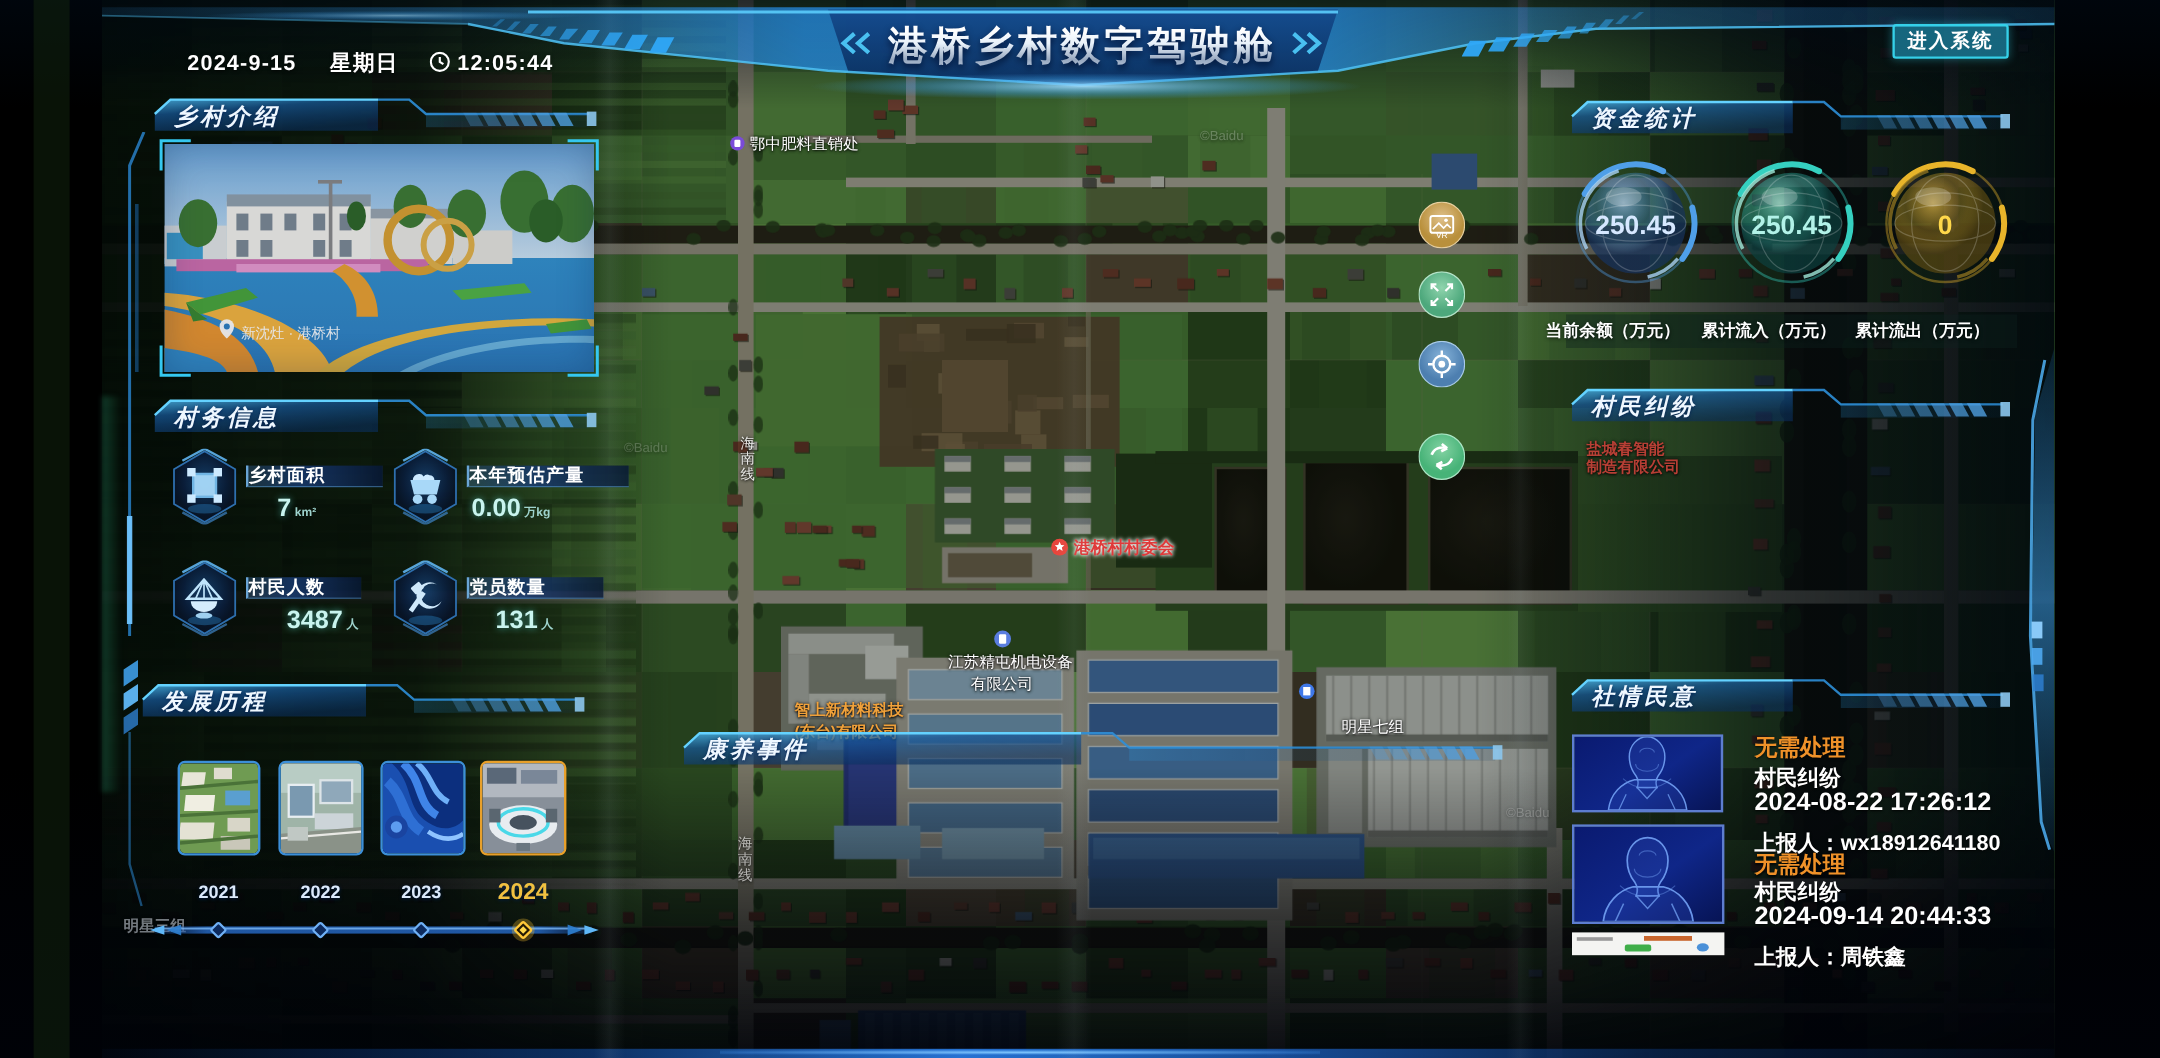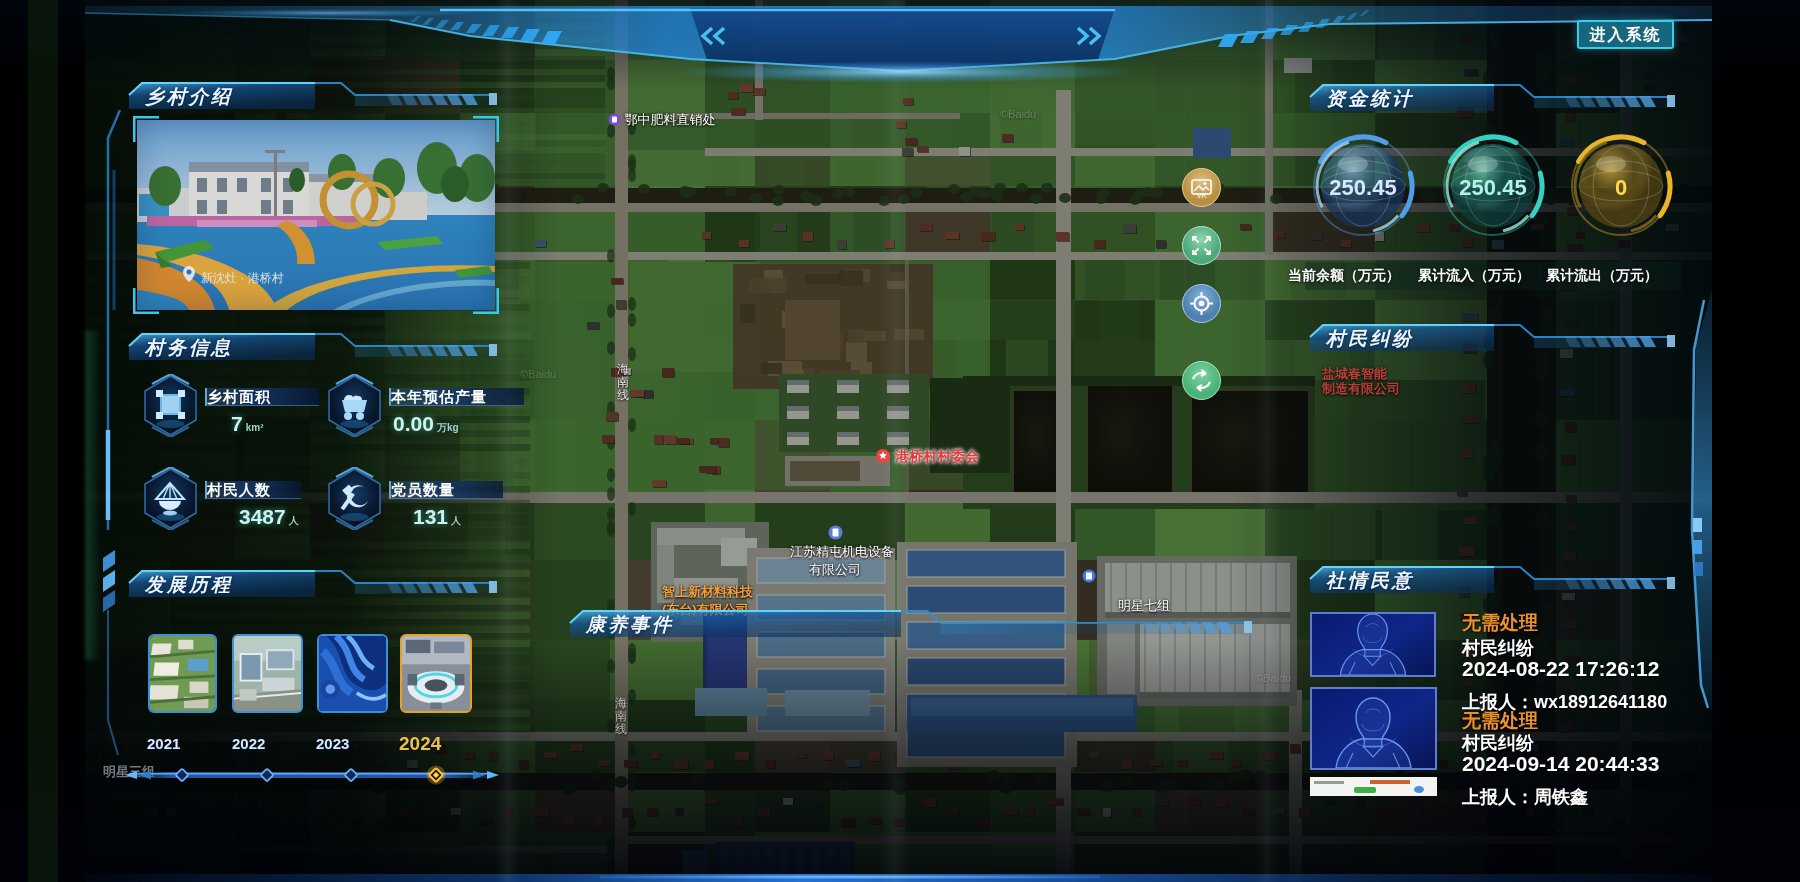--- a/index.html
+++ b/index.html
@@ -14,21 +14,21 @@
 .lbl-strip{position:absolute;height:18px;background:linear-gradient(90deg,rgba(70,130,200,.28),rgba(25,60,120,.78) 40%,rgba(8,25,55,.82));
   border-bottom:1px solid rgba(110,190,250,.4);border-left:2px solid rgba(130,200,255,.8);
   color:#fff;font-size:15px;font-weight:bold;line-height:18px;letter-spacing:1px}
 .statval{position:absolute;text-align:center;white-space:nowrap;font-weight:bold}
 .statval .n{font-size:21px;color:#c9f4ef;text-shadow:0 0 6px rgba(90,220,210,.6)}
 .statval .u{font-size:10px;color:#9fd4ce;margin-left:3px}
 .gauge-lbl{position:absolute;font-size:14px;font-weight:bold;color:#fff;white-space:nowrap;
   text-shadow:0 1px 3px rgba(0,0,0,.8);text-align:left}
 .t-white{color:#fff;font-weight:bold;text-shadow:0 1px 2px rgba(0,0,0,.85);white-space:nowrap;position:absolute}
 .t-orange{color:#ef9129;font-weight:bold;text-shadow:0 1px 2px rgba(0,0,0,.85);white-space:nowrap;position:absolute}
-.yr{position:absolute;font-weight:bold;font-size:15px;color:#dbe9fb;text-shadow:0 1px 3px #001a40;text-align:left;width:70px}
+.yr{position:absolute;font-weight:bold;font-size:15px;color:#dbe9fb;text-shadow:0 1px 3px #001a40;text-align:center;width:70px}
 .maplbl{position:absolute;white-space:nowrap;font-size:13px;color:#fff;text-shadow:0 1px 2px rgba(0,0,0,.9),0 0 3px rgba(0,0,0,.8)}
 </style></head><body>
 <div id="stage">
     <svg id="map" width="1627" height="882" viewBox="0 0 1627 882">
       <defs>
         <radialGradient id="pondg" cx="40%" cy="40%">
           <stop offset="0%" stop-color="#211c12"></stop>
           <stop offset="100%" stop-color="#120f08"></stop>
         </radialGradient>
       </defs>
@@ -1702,26 +1702,31 @@
           <polygon points="22,43 35,43 42,31 29,31" fill="#2fa8f8" opacity="0.88"></polygon>
           <polygon points="43,39 54,39 61,28 50,28" fill="#2fa8f8" opacity="0.80"></polygon>
           <polygon points="62,35 72,35 80,25 69,25" fill="#2fa8f8" opacity="0.72"></polygon>
           <polygon points="80,32 90,32 96,22 88,22" fill="#2fa8f8" opacity="0.65"></polygon>
           <polygon points="98,28 105,28 112,19 104,19" fill="#2fa8f8" opacity="0.57"></polygon>
           <polygon points="113,24 120,24 127,16 120,16" fill="#2fa8f8" opacity="0.50"></polygon>
           <polygon points="128,20 133,20 140,13 135,13" fill="#2fa8f8" opacity="0.42"></polygon>
           <polygon points="141,16 145,16 152,10 148,10" fill="#2fa8f8" opacity="0.35"></polygon>
         </g>
       </svg></div>
+    <div class="abs" style="left:740px;top:16px;width:320px;text-align:center;font-size:33px;font-weight:bold;letter-spacing:3px;white-space:nowrap;background:linear-gradient(180deg,#ffffff 20%,#e8f1fa 45%,#97a8c0 75%,#c8d6e8);-webkit-background-clip:text;background-clip:text;color:transparent;filter:drop-shadow(0 3px 3px rgba(0,10,40,0.85))">港桥乡村数字驾驶舱</div>
     <div class="abs" style="left:700px;top:26px;width:30px;height:20px"><svg width="30" height="20">
         <path d="M12 2 L3 10 L12 18 M24 2 L15 10 L24 18" stroke="#49c0f0" stroke-width="3.5" fill="none"></path>
       </svg></div>
     <div class="abs" style="left:1072px;top:26px;width:30px;height:20px"><svg width="30" height="20">
         <path d="M6 2 L15 10 L6 18 M18 2 L27 10 L18 18" stroke="#49c0f0" stroke-width="3.5" fill="none"></path>
       </svg></div>
+    <div class="abs" style="left:156px;top:40px;font-size:18px;font-weight:bold;color:#fff;text-shadow:0 1px 3px rgba(0,0,0,.8);letter-spacing:1px;white-space:nowrap">2024-9-15<span style="margin-left:28px">星期日</span><span style="margin-left:26px"><svg width="17" height="17" viewBox="0 0 17 17" style="vertical-align:-2px">
+          <circle cx="8.5" cy="8.5" r="7.5" fill="none" stroke="#fff" stroke-width="1.8"></circle>
+          <path d="M8.5 4.5 v4 l3 2" stroke="#fff" stroke-width="1.8" fill="none"></path>
+        </svg></span><span style="margin-left:6px">12:05:44</span></div>
     <div class="abs" style="left:1577px;top:20px;width:97px;height:29px;background:rgba(26,118,146,0.85);border:2px solid #35d0e8;border-radius:3px;color:#fff;font-weight:bold;font-size:16px;text-align:center;line-height:25px;letter-spacing:2px;box-shadow:0 0 8px rgba(53,208,232,0.4)">进入系统</div>
     <div class="phead" style="left:129px;top:82px;width:368px">
       <svg width="368" height="30" viewBox="0 0 368 30">
         <defs>
           <linearGradient id="hga" x1="0" y1="0" x2="1" y2="0">
             <stop offset="0" stop-color="#2e9fe8" stop-opacity="0.95"></stop>
             <stop offset="0.45" stop-color="#11518f" stop-opacity="0.8"></stop>
             <stop offset="1" stop-color="#0a355f" stop-opacity="0.65"></stop>
           </linearGradient>
           <linearGradient id="hgva" x1="0" y1="0" x2="0.55" y2="1">
@@ -1913,21 +1918,21 @@
         <polygon points="28.5,2 54,17 54,46 28.5,61 3,46 3,17" fill="url(#hxs4)" stroke="#2e6fae" stroke-width="1.5"></polygon>
         <polyline points="10,10 28.5,0 47,10" fill="none" stroke="#5fb4ef" stroke-width="2" opacity="0.9"></polyline>
         <polyline points="10,53 28.5,63 47,53" fill="none" stroke="#3f85c8" stroke-width="2" opacity="0.7"></polyline>
         <ellipse cx="28.5" cy="50" rx="14" ry="4" fill="#2e8fd8" opacity="0.35"></ellipse>
         <path d="M38 20 a11 11 0 1 0 4 14 a9.5 9.5 0 1 1-4-14 z" fill="#cfe9fb"></path>
         <rect x="17" y="20" width="9" height="7" rx="1" fill="#cfe9fb" transform="rotate(-40 21 23)"></rect>
         <rect x="20" y="25" width="4" height="19" fill="#cfe9fb" transform="rotate(35 22 34)"></rect>
       </svg></div>
     <div class="lbl-strip" style="left:389px;top:481px;width:114px">党员数量</div>
     <div class="statval" style="left:413px;top:505px"><span class="n">131</span><span class="u">人</span></div>
-    <div class="phead" style="left:129px;top:570px;width:368px">
+    <div class="phead" style="left:119px;top:570px;width:368px">
       <svg width="368" height="30" viewBox="0 0 368 30">
         <defs>
           <linearGradient id="hgc" x1="0" y1="0" x2="1" y2="0">
             <stop offset="0" stop-color="#2e9fe8" stop-opacity="0.95"></stop>
             <stop offset="0.45" stop-color="#11518f" stop-opacity="0.8"></stop>
             <stop offset="1" stop-color="#0a355f" stop-opacity="0.65"></stop>
           </linearGradient>
           <linearGradient id="hgvc" x1="0" y1="0" x2="0.55" y2="1">
             <stop offset="0" stop-color="#49b4ea" stop-opacity="0.85"></stop>
             <stop offset="0.38" stop-color="#17599c" stop-opacity="0.72"></stop>

